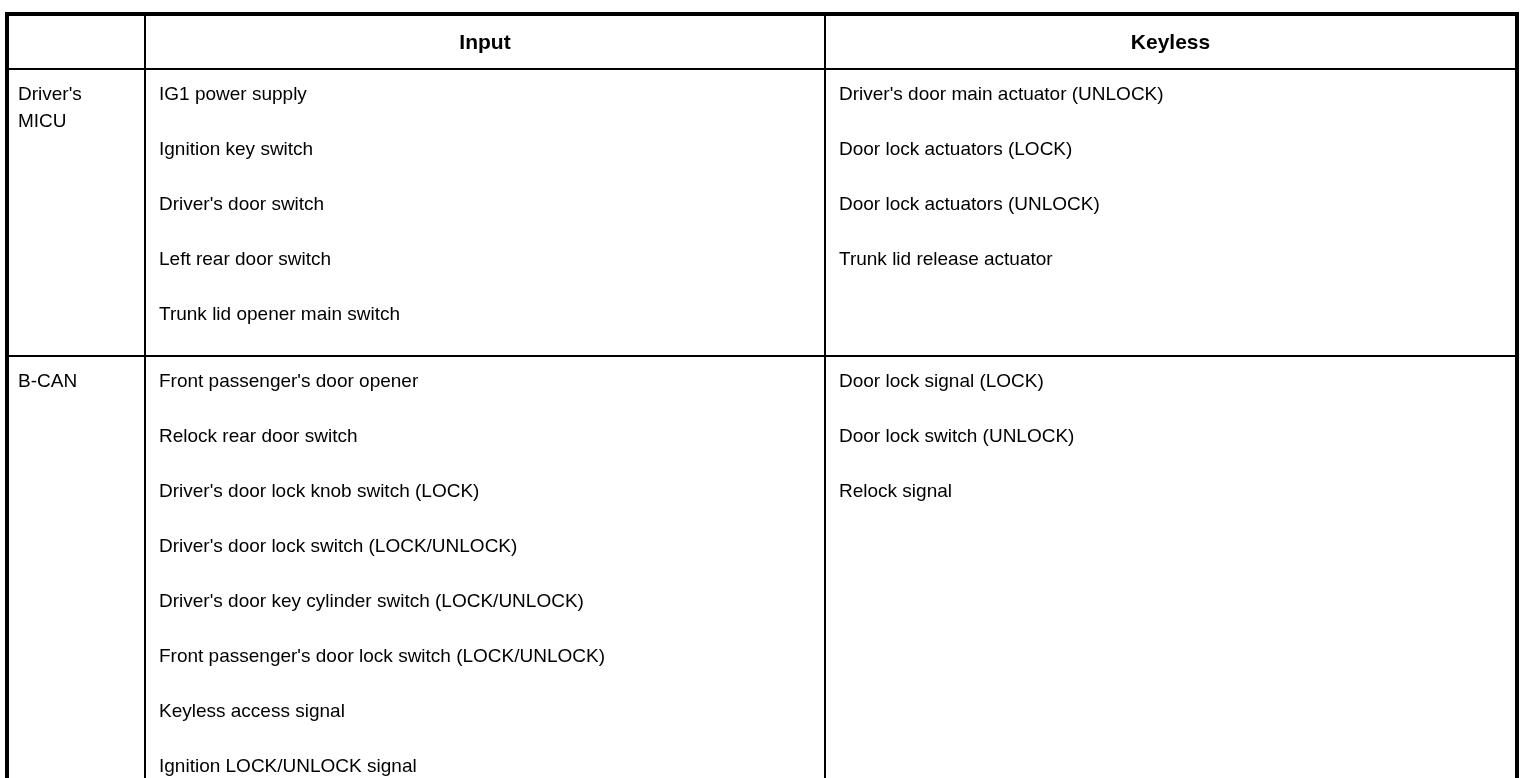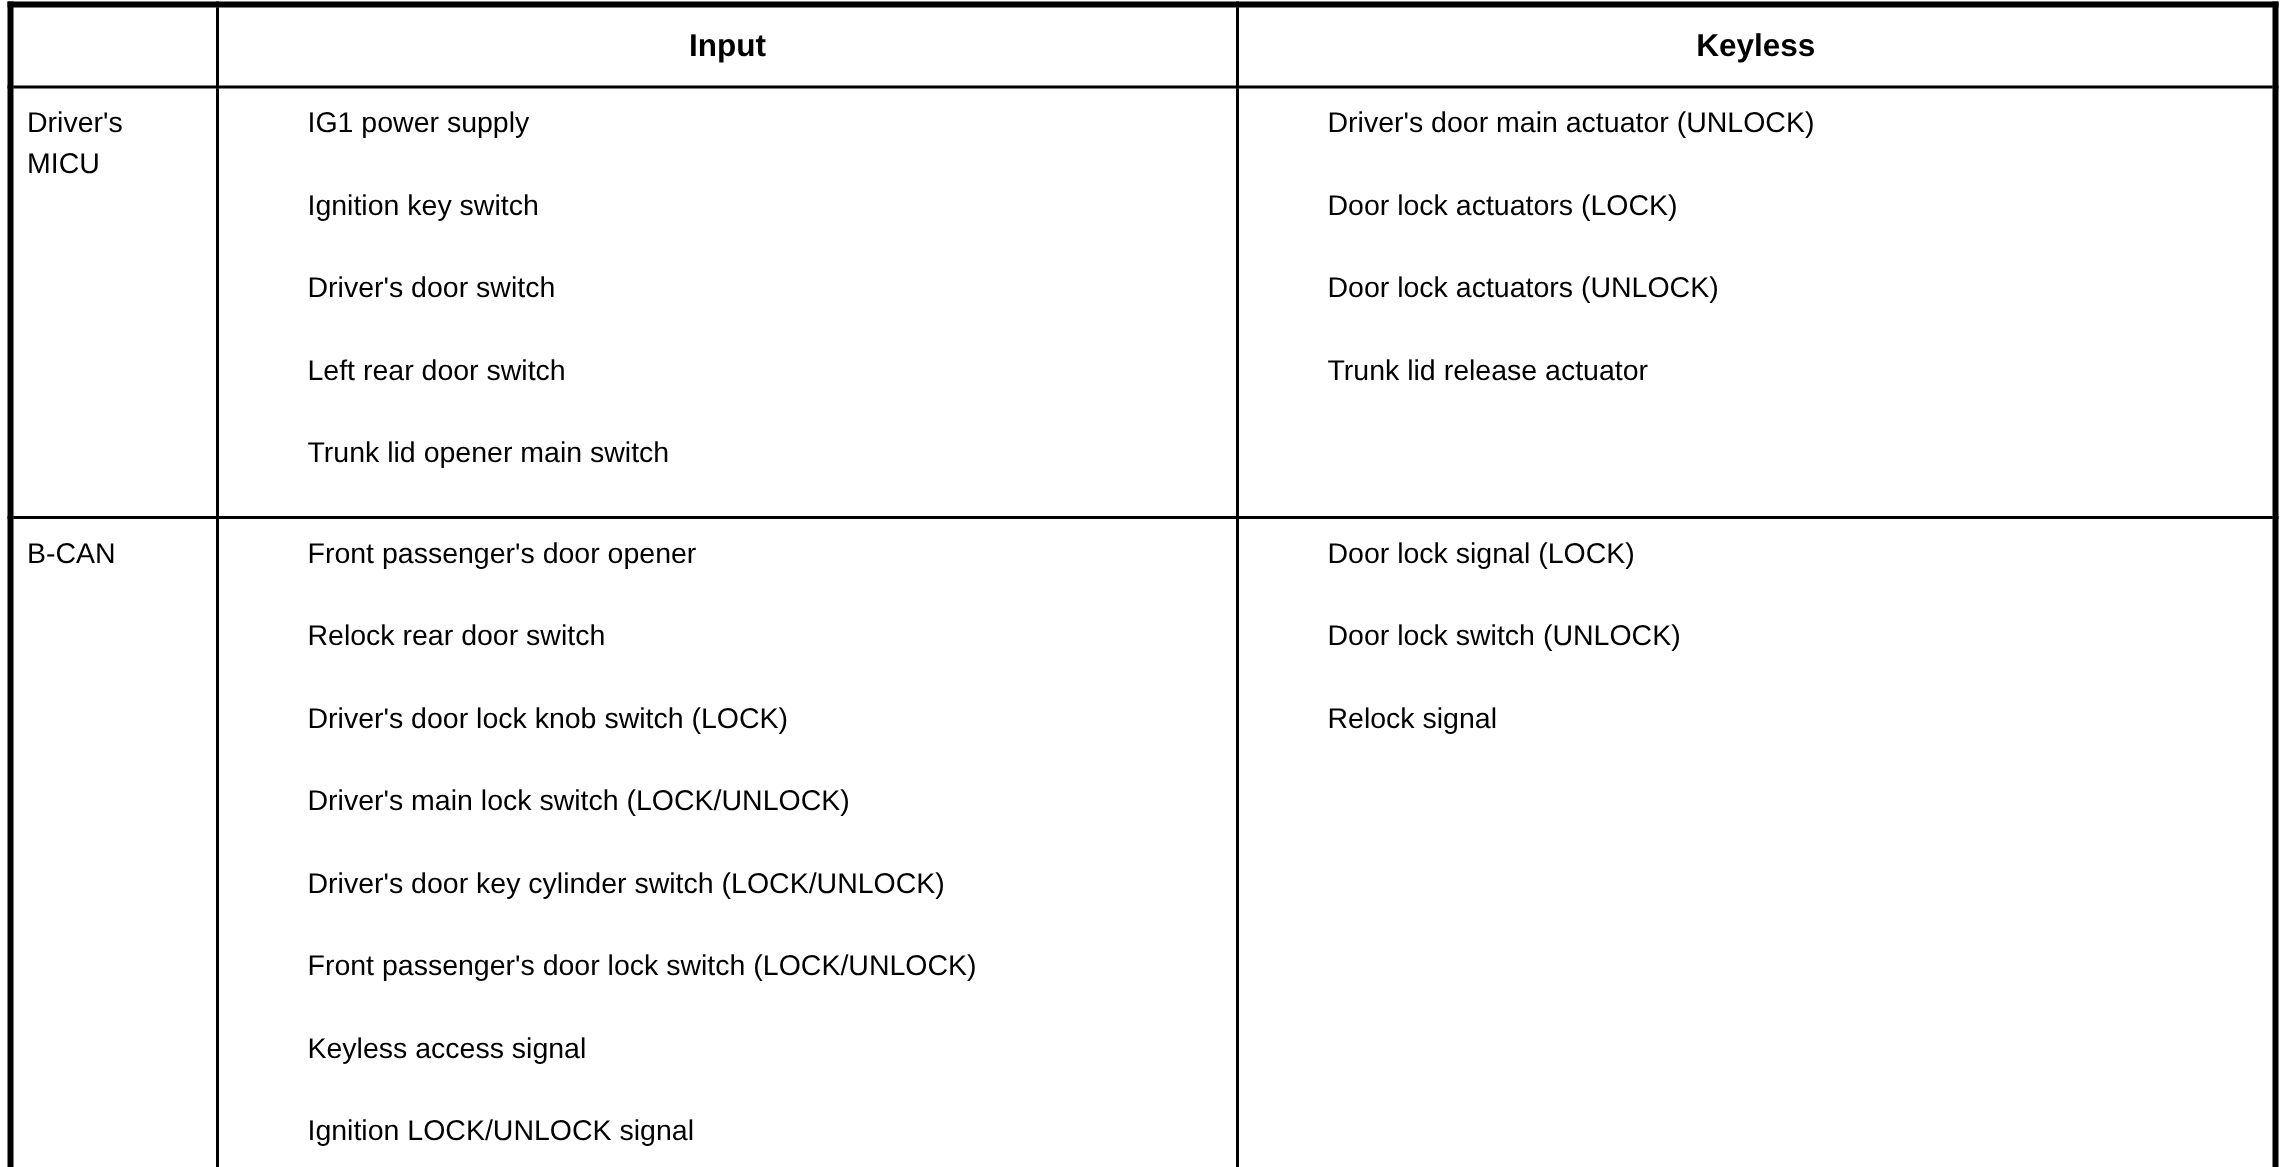--- a/index.html
+++ b/index.html
@@ -6,21 +6,21 @@
   html, body {
     width: 1520px;
     height: 778px;
     background: #ffffff;
     font-family: "Liberation Sans", "DejaVu Sans", sans-serif;
     color: #000000;
   }
   .page {
     width: 1466px;
     height: 778px;
-    padding: 1px 5px;
+    padding: 12px 5px;
   }
   table.io-table {
     border-collapse: collapse;
     table-layout: fixed;
     width: 1510px;
     border: 4px solid #000000;
   }
   .io-table col.c-source { width: 138px; }
   .io-table col.c-input  { width: 680px; }
   .io-table col.c-output { width: 692px; }
@@ -43,21 +43,20 @@
     padding-left: 9px;
     line-height: 27px;
   }
   tr.row-micu { height: 274px; }
   tr.row-bcan { height: 437px; }
   .item {
     line-height: 27px;
     margin-bottom: 28px;
     white-space: nowrap;
     overflow: visible;
-    margin-left: 46px;
   }
 </style>
 </head>
 <body>
 
 <div class="page">
   <table class="io-table">
     <colgroup>
       <col class="c-source">
       <col class="c-input">
@@ -90,21 +89,21 @@
         </td>
       </tr>
       <tr class="row-bcan">
         <td class="source-cell">
           <div>B-CAN</div>
         </td>
         <td>
           <div class="item">Front passenger's door opener</div>
           <div class="item">Relock rear door switch</div>
           <div class="item">Driver's door lock knob switch (LOCK)</div>
-          <div class="item">Driver's main lock switch (LOCK/UNLOCK)</div>
+          <div class="item">Driver's door lock switch (LOCK/UNLOCK)</div>
           <div class="item">Driver's door key cylinder switch (LOCK/UNLOCK)</div>
           <div class="item">Front passenger's door lock switch (LOCK/UNLOCK)</div>
           <div class="item">Keyless access signal</div>
           <div class="item">Ignition LOCK/UNLOCK signal</div>
         </td>
         <td>
           <div class="item">Door lock signal (LOCK)</div>
           <div class="item">Door lock switch (UNLOCK)</div>
           <div class="item">Relock signal</div>
         </td>

